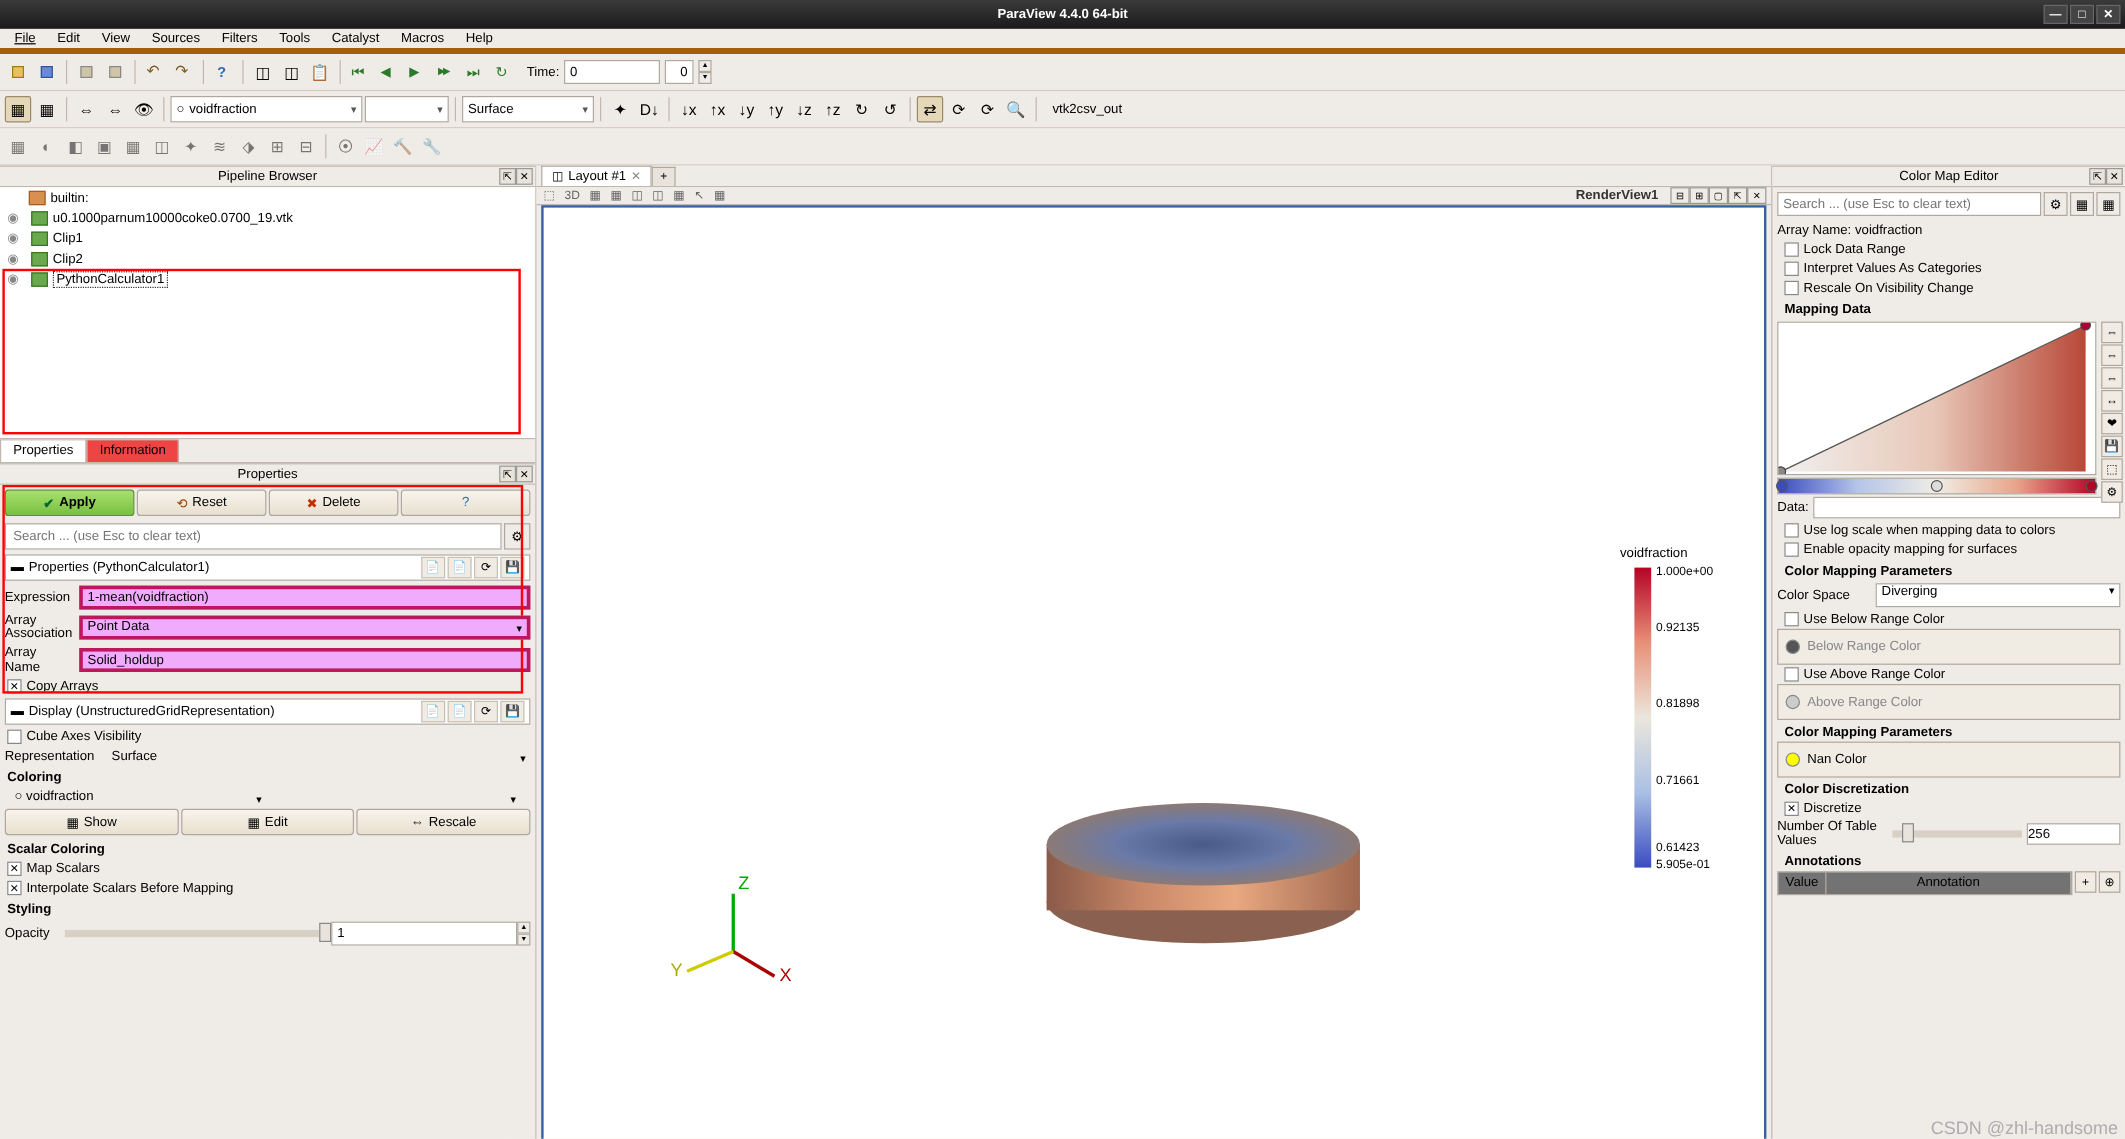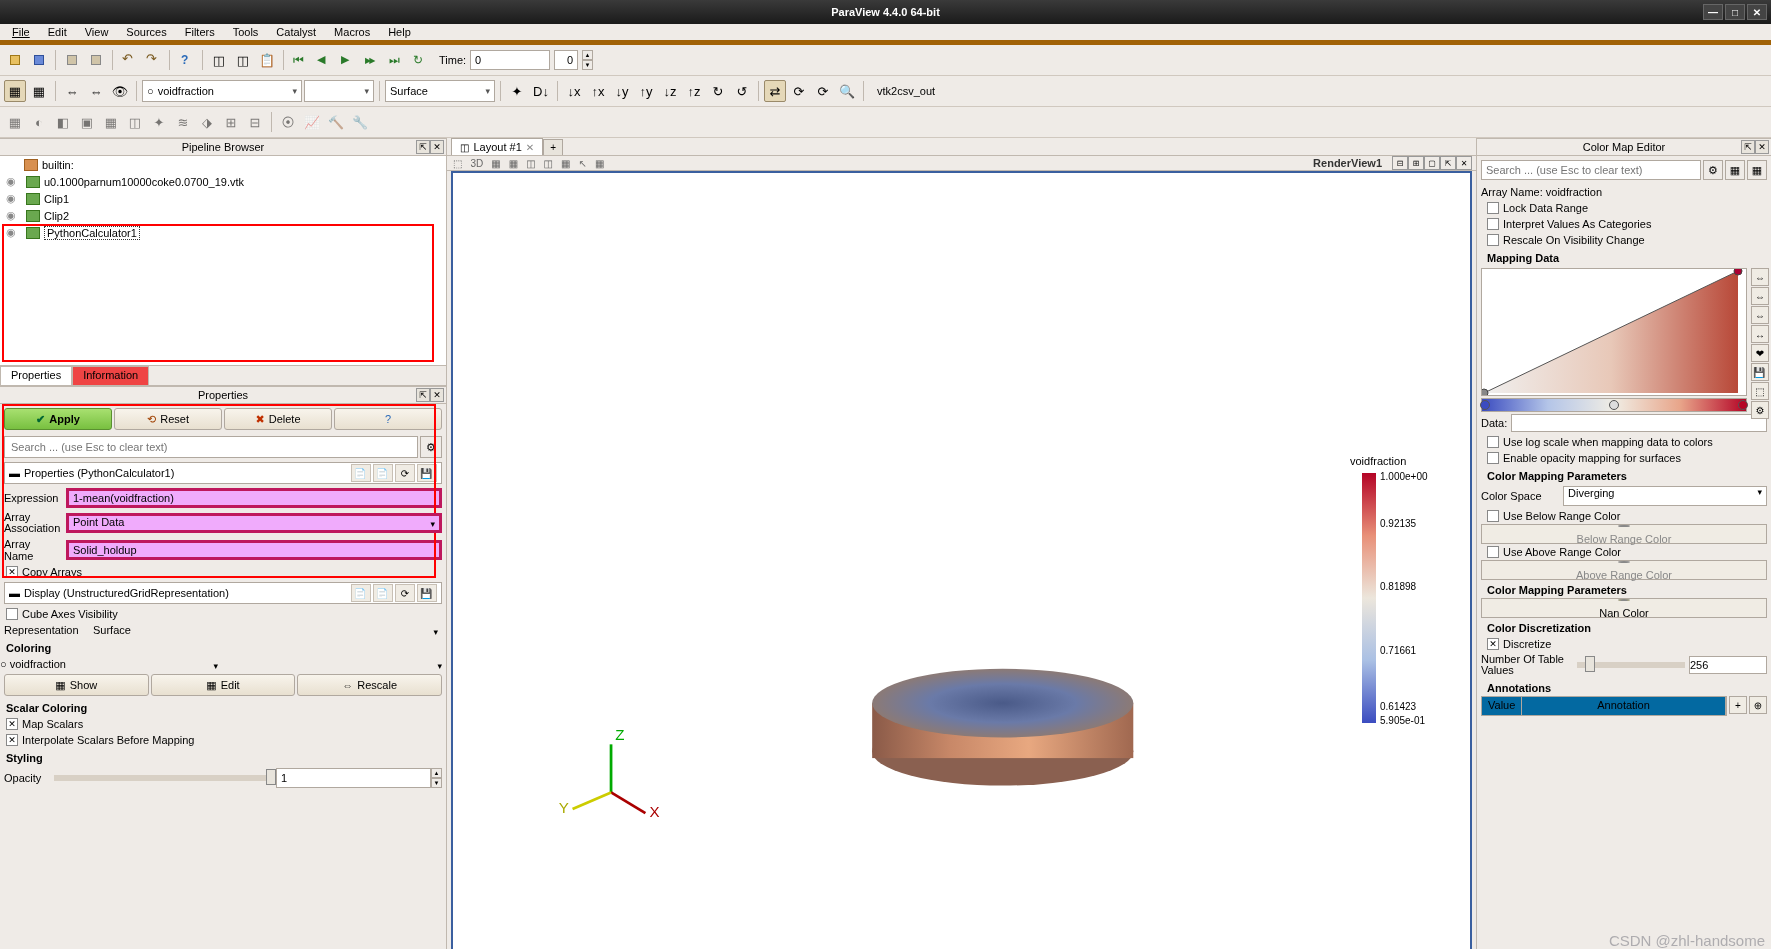--- a/index.html
+++ b/index.html
@@ -54,21 +54,21 @@
 
 .form-row { display: flex; align-items: center; padding: 2px 4px; gap: 4px; }
 .form-row label { width: 58px; }
 .form-row.assoc label { line-height: 11px; }
 .form-row input, .form-row .combo2 { flex: 1; height: 20px; border: 3px solid #be185d; background: #f0abfc; padding: 0 4px; }
 .combo2 { position: relative; }
 .combo2::after { content: "▾"; position: absolute; right: 4px; top: 3px; font-size: 9px; }
 .checkbox-row { padding: 2px 6px; display: flex; align-items: center; gap: 4px; }
 .checkbox-row .cb { width: 12px; height: 12px; border: 1px solid #888; background: #fff; display: flex; align-items: center; justify-content: center; font-size: 9px; }
 .section-title { font-weight: bold; padding: 4px 6px 2px; }
-.coloring-row { display: flex; gap: 2px; padding: 2px 0; }
+.coloring-row { display: flex; gap: 2px; padding: 2px 12px; }
 .coloring-row .combo2 { flex: 1; }
 .rep-row { display: flex; padding: 2px 4px; gap: 4px; align-items: center; }
 .rep-row .combo2 { flex: 1; }
 .action3 { display: flex; gap: 2px; padding: 2px 4px; }
 .action3 .btn { font-size: 11px; }
 .opacity-row { display: flex; align-items: center; padding: 2px 4px; gap: 0; }
 .slider { flex: 1; height: 6px; background: #d8d0c5; position: relative; }
 .slider .thumb { position: absolute; width: 10px; height: 16px; background: #e8e4dc; border: 1px solid #888; top: -6px; }
 .num-input { width: 155px; height: 20px; border: 1px solid #b0a89f; padding: 0 4px; }
 
@@ -94,24 +94,24 @@
 .mapping-canvas svg { width: 100%; height: 100%; }
 .gradient-bar { height: 14px; background: linear-gradient(to right,#3b4cc0,#b4c5e8,#f0ede4,#e8a58a,#b40426); border: 1px solid #b0a89f; position: relative; margin: 2px 0; }
 .gradient-bar .h { position: absolute; width: 10px; height: 10px; border: 1px solid #555; background: #999; border-radius: 50%; top: 1px; }
 .side-btns { position: absolute; right: -22px; top: 0; display: flex; flex-direction: column; gap: 1px; }
 .side-btn { width: 18px; height: 18px; border: 1px solid #b0a89f; background: #f0ece4; font-size: 10px; display: flex; align-items: center; justify-content: center; cursor: pointer; }
 .map-wrap { position: relative; margin-right: 20px; }
 .data-row { display: flex; align-items: center; gap: 4px; margin: 2px 0; }
 .data-row input { flex: 1; height: 18px; border: 1px solid #b0a89f; }
 .cme-combo { flex: 1; height: 20px; border: 1px solid #b0a89f; background: #fff; padding: 0 4px; position: relative; }
 .cme-combo::after { content: "▾"; position: absolute; right: 4px; font-size: 9px; }
-.color-btn { width: 100%; height: 20px; border: 1px solid #b0a89f; background: #f0ece4; display: flex; align-items: center; gap: 6px; padding: 0 6px; color: #888; flex-direction: column; }
+.color-btn { width: 100%; height: 30px; border: 1px solid #b0a89f; background: #f0ece4; display: flex; align-items: center; gap: 6px; padding: 0 6px; color: #888; }
 .swatch { width: 12px; height: 12px; border: 1px solid #888; border-radius: 50%; }
 .ann-tbl { border: 1px solid #b0a89f; height: 20px; display: flex; }
-.ann-tbl .c { border-right: 1px solid #b0a89f; padding: 2px 6px; background: #0369a1; }
+.ann-tbl .c { border-right: 1px solid #b0a89f; padding: 2px 6px; background: #737373; }
 .watermark { position: absolute; right: 6px; bottom: 0; color: rgba(120,120,130,0.55); font-size: 15px; pointer-events: none; }
 
 .ic { width: 14px; height: 14px; display: inline-block; position: relative; }
 .ic-open::before { content: ""; position: absolute; inset: 2px; background: #e8c060; border: 1px solid #a07818; }
 .ic-save::before { content: ""; position: absolute; inset: 2px; background: #6a8ad8; border: 1px solid #30509a; }
 .ic-conn::before { content: ""; position: absolute; inset: 2px; background: #d0c4a8; border: 1px solid #888; }
 .ic-undo::before { content: "↶"; color: #7a5a20; font-size: 13px; position: absolute; top: -2px; }
 .ic-redo::before { content: "↷"; color: #7a5a20; font-size: 13px; position: absolute; top: -2px; }
 .ic-help::before { content: "?"; color: #2a6ab8; font-weight: bold; font-size: 12px; position: absolute; left: 2px; }
 .ic-first::before { content: "⏮"; color: #2a7a2a; font-size: 12px; }

